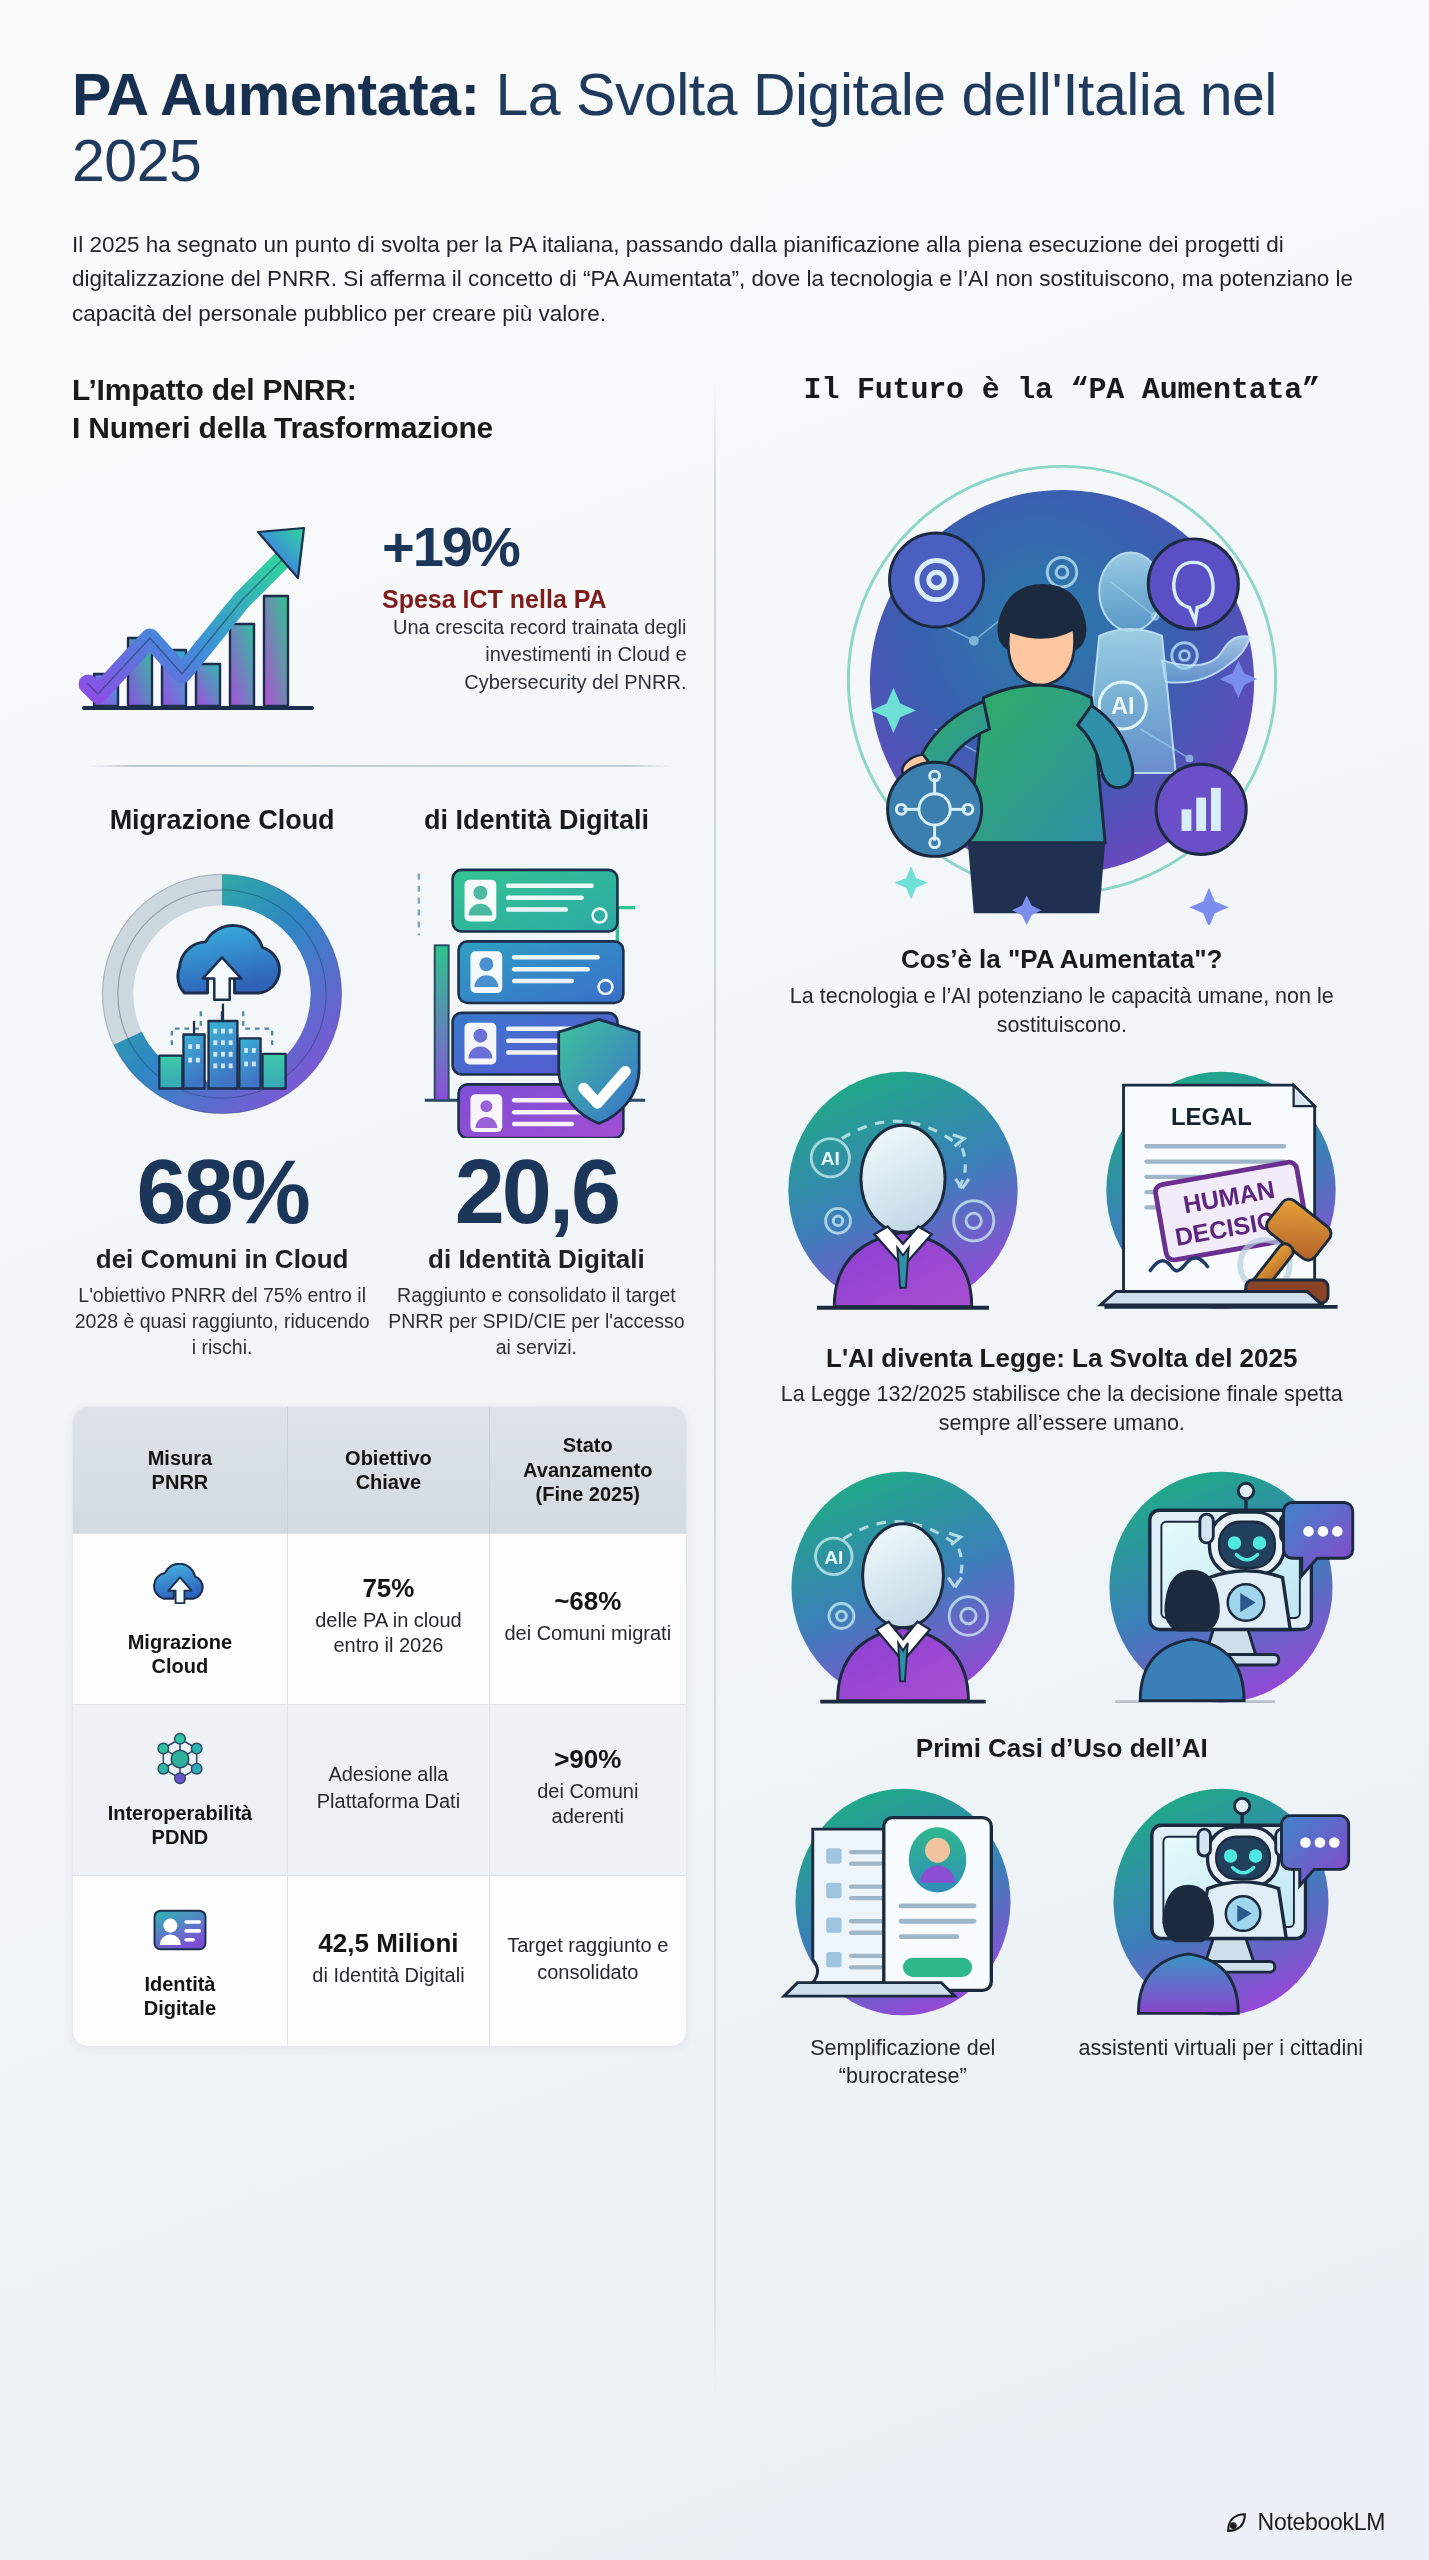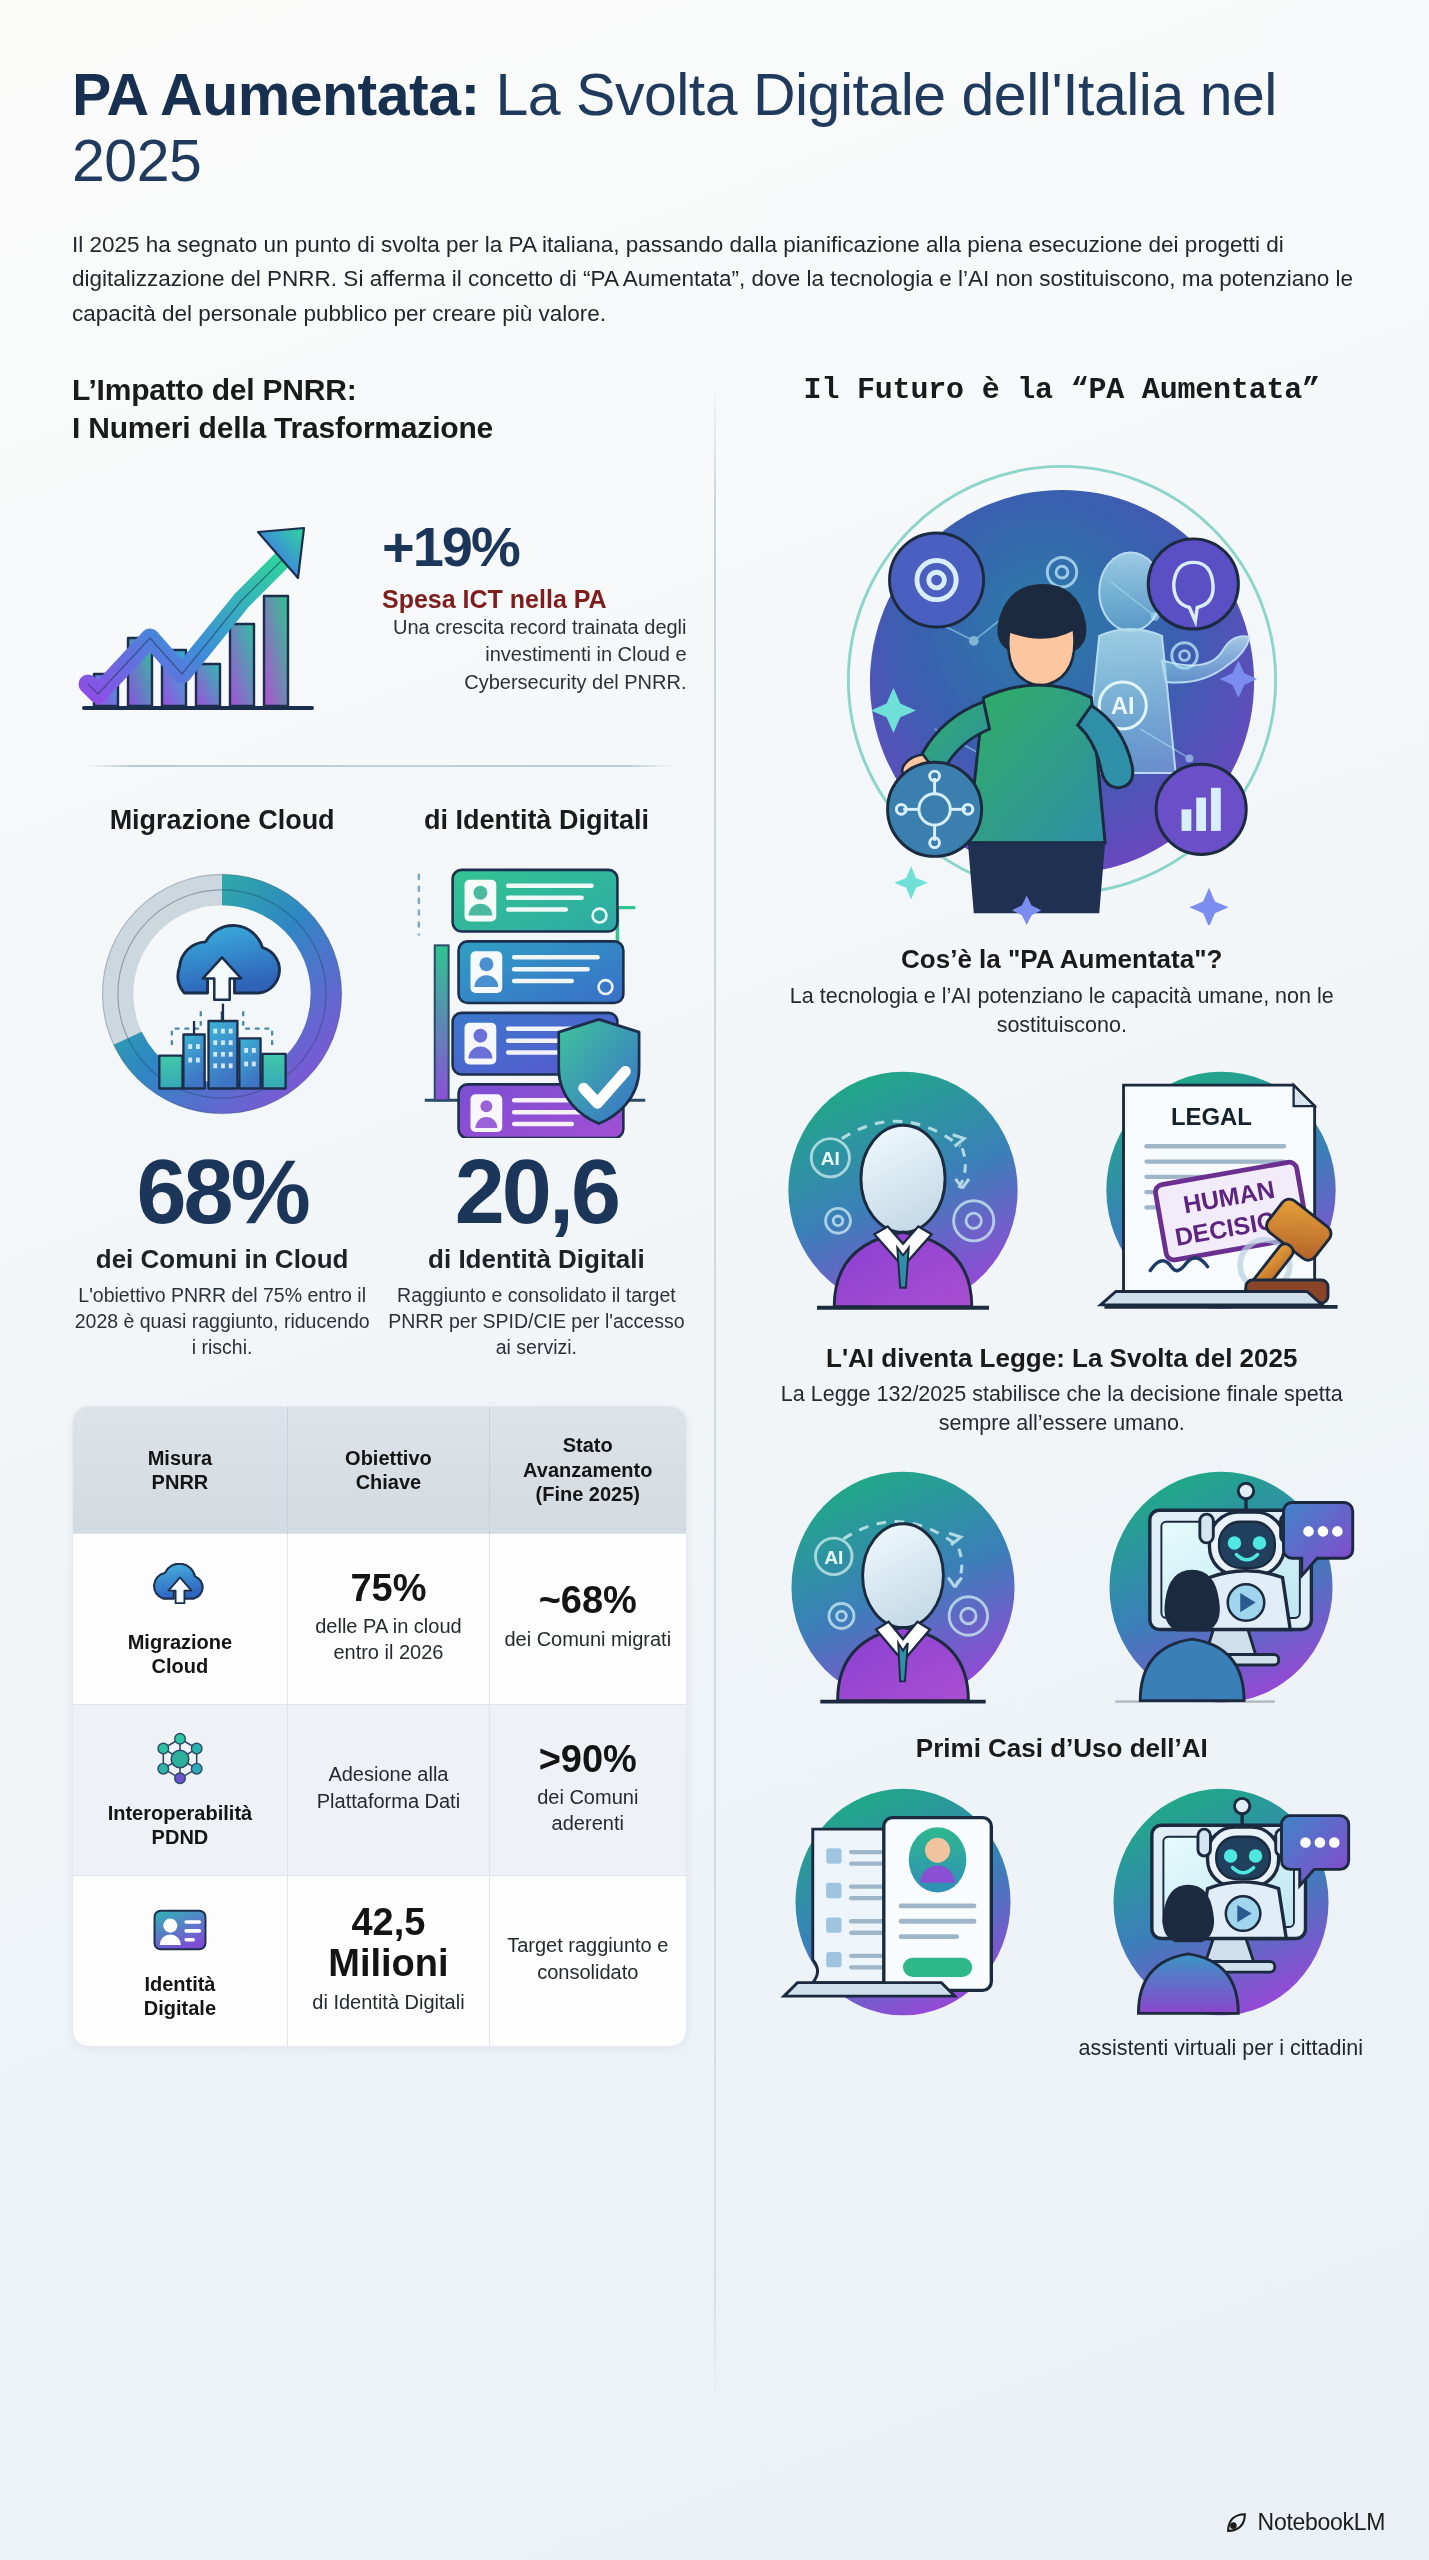--- a/index.html
+++ b/index.html
@@ -87,21 +87,21 @@
   }
   table.pnrr th:last-child { border-right:none; }
   table.pnrr td {
     padding:22px 10px 26px 10px; text-align:center; vertical-align:middle;
     border-right:1px solid #dde4ea; border-top:1px solid #dde4ea;
   }
   table.pnrr td:last-child { border-right:none; }
   table.pnrr tr.alt td { background:#eef2f6; }
   .cell-icon { height:64px; display:flex; align-items:center; justify-content:center; margin-bottom:10px; }
   .cell-name { font-size:20px; font-weight:700; color:#141414; line-height:1.2; }
-  .cell-big { font-size:38px; font-weight:800; color:#141414; line-height:1.1; }
+  .cell-big { font-size:26px; font-weight:800; color:#141414; line-height:1.1; }
   .cell-small { font-size:20px; color:#26292e; line-height:1.28; margin-top:5px; }
   .cell-plain { font-size:20px; color:#26292e; line-height:1.32; }
 
   
   .hero-img { margin:26px auto 0 auto; width:490px; height:490px; display:block; }
   .blk-title { font-size:26px; font-weight:700; color:#1a1a1a; text-align:center; line-height:1.25; }
   .blk-desc { font-size:21.5px; line-height:1.35; color:#262a2f; text-align:center; margin-top:6px; }
   .pair { display:flex; justify-content:center; gap:18px; margin-top:16px; }
   .pair-item { width:300px; }
   .pair-cap { font-size:21.5px; line-height:1.3; color:#24282d; text-align:center; margin-top:8px; }
@@ -805,20 +805,21 @@
             <circle cx="186" cy="70" r="13" fill="#f2c49e"></circle>
             <path d="M168 104 a18 18 0 0 1 36 0 z" fill="#8b4fd4"></path>
             <g stroke="#9fb6c8" stroke-width="5" stroke-linecap="round">
               <line x1="148" y1="128" x2="224" y2="128"></line>
                 <line x1="148" y1="144" x2="224" y2="144"></line>
               <line x1="148" y1="160" x2="206" y2="160"></line>
             </g>
             <rect x="150" y="182" width="72" height="20" rx="10" fill="#2eb88a" stroke="none"></rect>
             <path d="M40 208 h150 l14 14 h-178 z" fill="#cfe0ec" stroke="#1b2a3e" stroke-width="3"></path>
           </svg>
+          <div class="pair-cap">Semplificazione del “burocratese”</div>
         </div>
         <div class="pair-item">
           <svg viewBox="0 0 300 250" width="300" height="240">
             <defs>
               <linearGradient id="ovg6" x1="0.3" y1="0" x2="0.7" y2="1">
                 <stop offset="0" stop-color="#1faa86"></stop>
                   <stop offset="0.5" stop-color="#3a80b8"></stop>
                   <stop offset="1" stop-color="#9a45d8"></stop>
               </linearGradient>
               <linearGradient id="scrg2" x1="0" y1="0" x2="1" y2="1">

